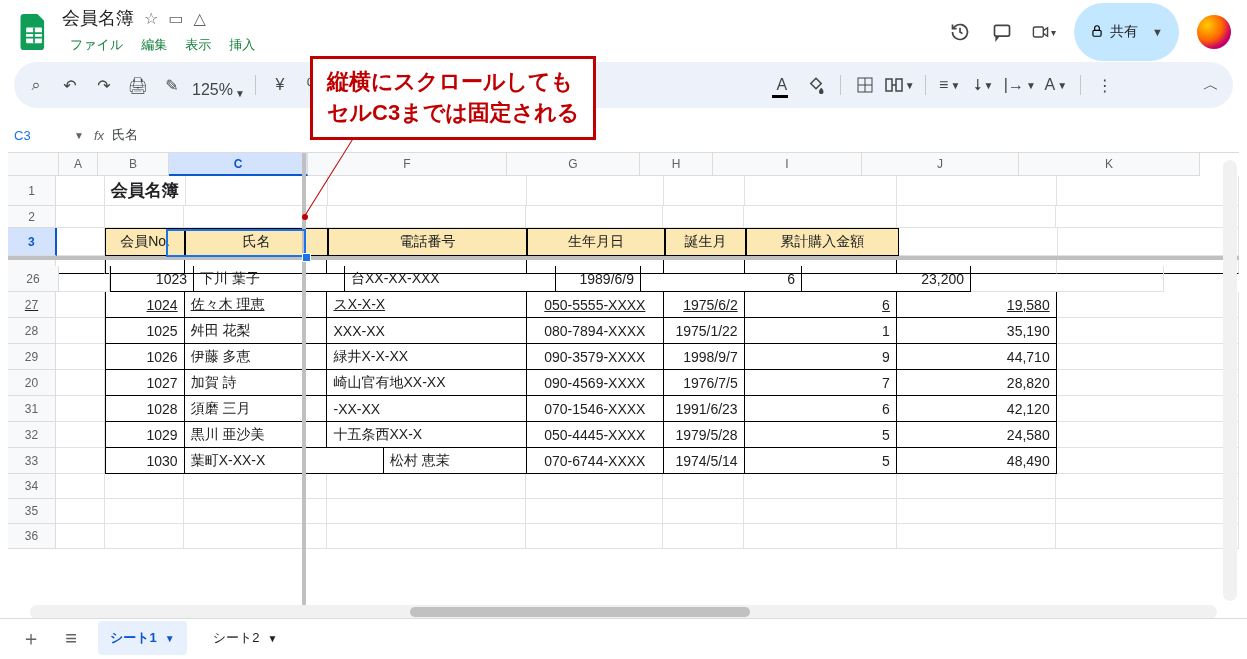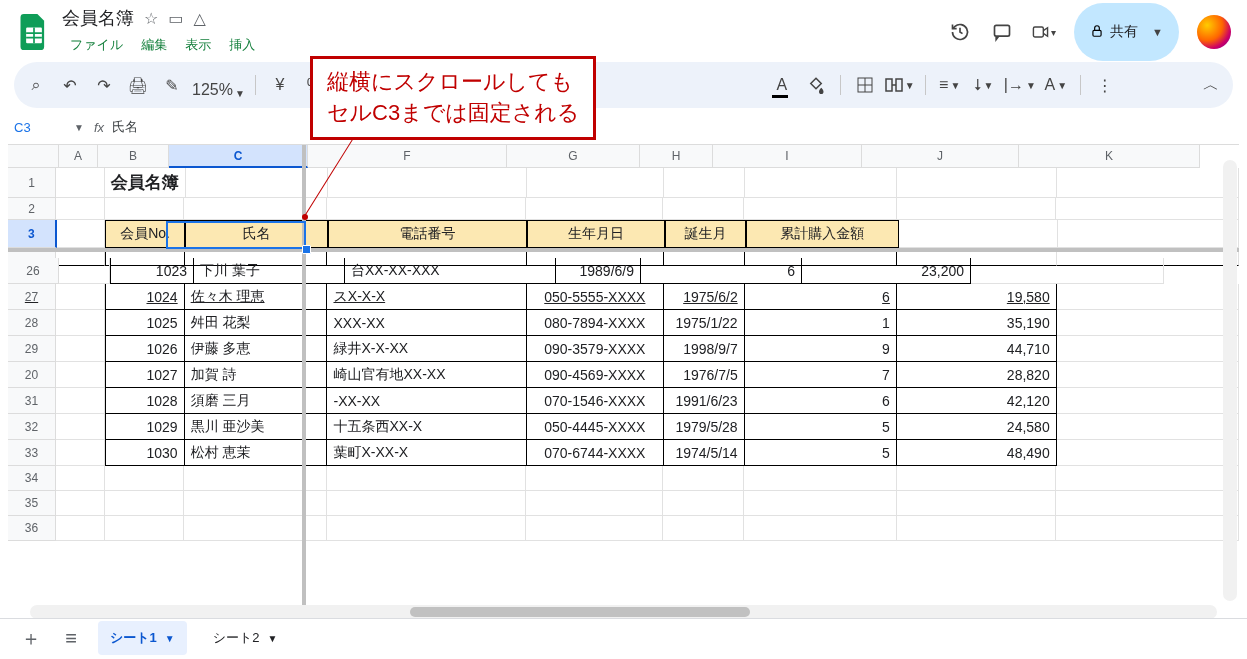--- a/index.html
+++ b/index.html
@@ -20,21 +20,21 @@
 .share-btn .caret{margin-left:8px;font-size:11px;color:#444}
 .avatar{width:34px;height:34px;border-radius:50%;background:radial-gradient(circle at 30% 30%,#ffcc00,#ff6600 45%,#cc0066 70%,#660099)}
 
 .toolbar{display:flex;align-items:center;gap:6px;margin:6px 14px 0 14px;padding:4px 8px;background:#edf2fa;border-radius:24px;height:38px}
 .tb-btn{min-width:28px;height:28px;display:flex;align-items:center;justify-content:center;color:#444;font-size:16px;border-radius:4px}
 .tb-sep{width:1px;height:20px;background:#c7c7c7;margin:0 4px}
 .tb-caret{font-size:10px;color:#444;margin-left:2px}
 .zoom-sel{display:flex;align-items:flex-end}
 .chevup{margin-left:auto}
 
-.fx-row{display:flex;align-items:center;margin:8px 14px 0 14px;height:22px;font-size:13px;color:#3c4043}
+.fx-row{display:flex;align-items:center;margin:16px 14px 0 14px;height:22px;font-size:13px;color:#3c4043}
 .namebox{width:58px;color:#1a73e8;font-weight:500}
 .nb-caret{color:#5f6368;margin:0 10px 0 2px;font-size:10px}
 .fx-label{font-style:italic;color:#5f6368;font-size:13px;margin-right:8px}
 
 .grid-wrap{border-top:1px solid #dcdcdc;margin:6px 8px 0 8px;position:relative;height:466px;overflow:hidden;font-size:14px}
 .col-head{display:flex;height:23px;background:#fff}
 .corner{width:50px;border-right:1px solid #dcdcdc;border-bottom:1px solid #dcdcdc;background:#f8f9fa}
 .ch{border-right:1px solid #dcdcdc;border-bottom:1px solid #dcdcdc;background:#f8f9fa;display:flex;align-items:center;justify-content:center;color:#5f6368;font-size:12px}
 .rows{position:relative}
 .row{display:flex;height:25px}
@@ -48,21 +48,21 @@
 .r-align{justify-content:flex-end}
 .bold{font-weight:700;font-size:17px}
 .wA{width:38px}.wB{width:70px}.wC{width:138px}.wF{width:198px}.wG{width:132px}.wH{width:72px}.wI{width:148px}.wJ{width:156px}.wK{width:180px}
 
 .sel-ring{position:absolute;border:2px solid #1a73e8;box-sizing:border-box;pointer-events:none}
 .sel-dot{position:absolute;width:7px;height:7px;background:#1a73e8;border:1px solid #fff;border-radius:1px}
 
 .vfreeze{position:absolute;width:4px;background:#c0c0c0;top:0;bottom:0}
 .hfreeze{position:absolute;height:4px;background:#c0c0c0;left:0;right:0}
 
-.annot{position:absolute;border:3px solid #c00000;background:#fff;color:#c00000;font-size:22px;font-weight:400;padding:8px 14px;line-height:1.4;z-index:50}
+.annot{position:absolute;border:3px solid #c00000;background:#fff;color:#c00000;font-size:22px;font-weight:700;padding:8px 14px;line-height:1.4;z-index:50}
 .annot-line{position:absolute;border-top:1.5px solid #c00000;transform-origin:left center;z-index:49}
 .annot-dot{position:absolute;width:6px;height:6px;background:#c00000;border-radius:50%;z-index:49}
 
 .bottom-bar{position:absolute;bottom:2px;left:0;right:0;height:38px;border-top:1px solid #dadce0;display:flex;align-items:center;padding:0 18px;gap:14px;background:#fff}
 .bb-btn{color:#5f6368;font-size:20px;width:26px;display:flex;justify-content:center}
 .sheet-tab{display:flex;align-items:center;gap:8px;padding:8px 12px;font-size:13px}
 .sheet-tab.active{color:#0b57d0;font-weight:600;background:#e8f0fe;border-radius:4px}
 .tab-caret{font-size:10px}
 
 .hscroll{position:absolute;bottom:40px;left:30px;right:30px;height:14px;background:#f1f1f1;border-radius:7px}
@@ -341,22 +341,22 @@
           <div class="cell wG bcell" style="justify-content:center">050-4445-XXXX</div>
           <div class="cell wH bcell r-align">1979/5/28</div>
           <div class="cell wI bcell r-align">5</div>
           <div class="cell wJ bcell r-align" style="border-right:1px solid #000">24,580</div>
           <div class="cell wK"></div>
         </div>
         <div class="row" style="height: 26px;">
           <div class="rh">33</div>
           <div class="cell wA"></div>
           <div class="cell wB bcell first r-align">1030</div>
+          <div class="cell wF bcell">葉町X-XX-X</div>
           <div class="cell wC bcell">松村 恵茉</div>
-          <div class="cell wF bcell">葉町X-XX-X</div>
           <div class="cell wG bcell" style="justify-content:center">070-6744-XXXX</div>
           <div class="cell wH bcell r-align">1974/5/14</div>
           <div class="cell wI bcell r-align">5</div>
           <div class="cell wJ bcell r-align" style="border-right:1px solid #000">48,490</div>
           <div class="cell wK"></div>
         </div>
       </div>
 
     <div id="empty-body">
         <div class="row">

